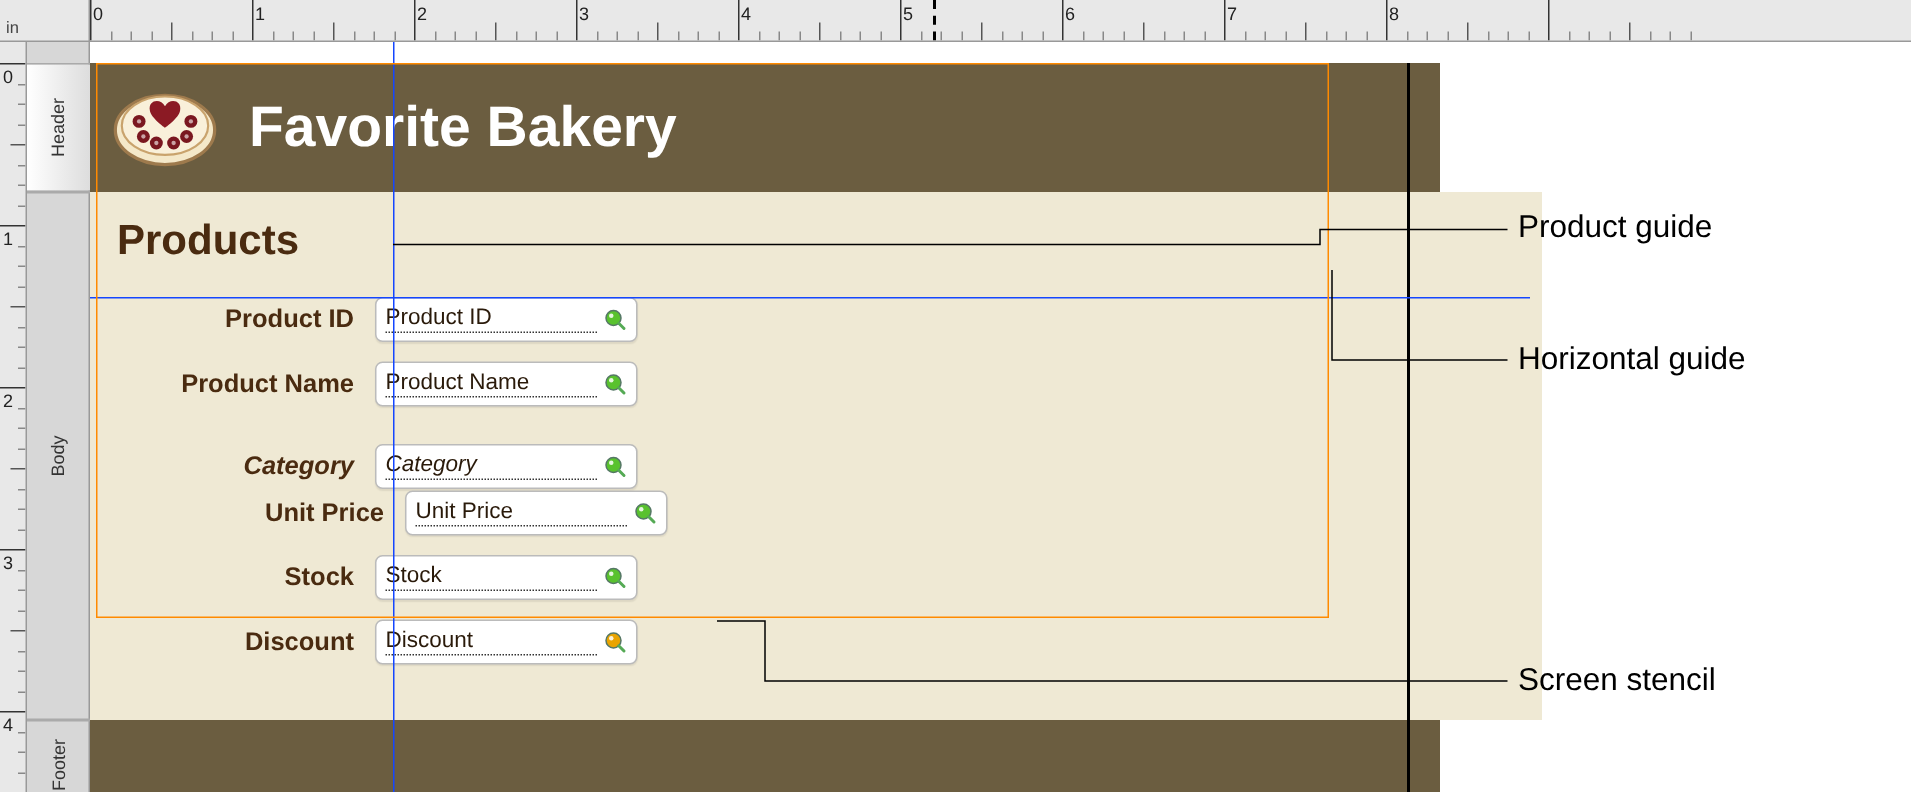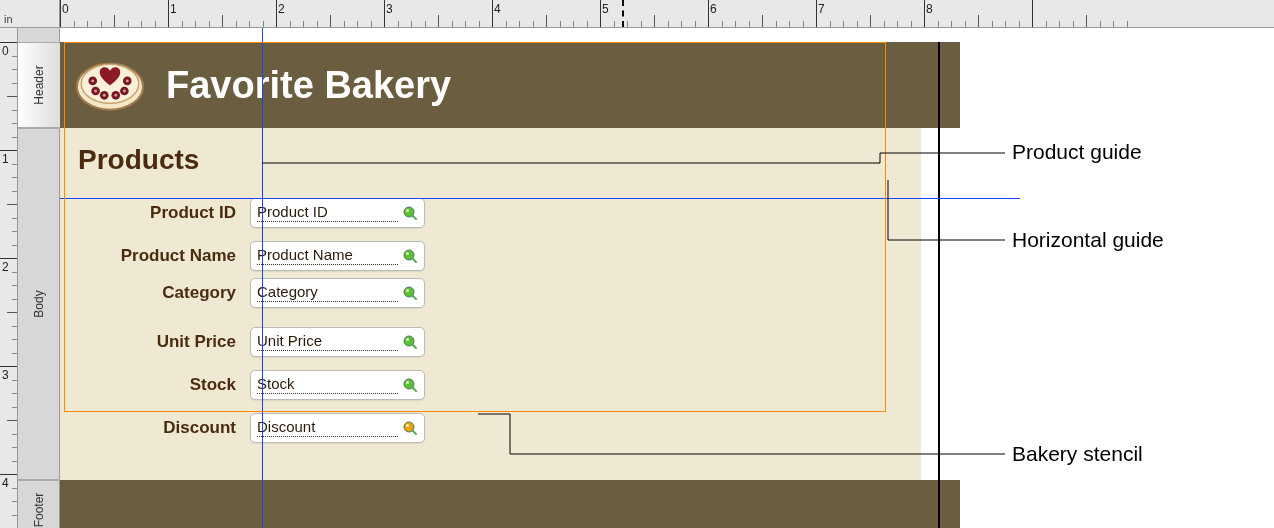--- a/index.html
+++ b/index.html
@@ -161,21 +161,21 @@
   .header-band .title {
     color: #fff;
     font-size: 38px;
     font-weight: 700;
     letter-spacing: 0px;
   }
 
   .body-band {
     position: absolute;
     left: 0; top: 100px;
-    width: 861px;
+    width: 968px;
     height: 352px;
     background: #efe9d4;
   }
   .body-band .section-title {
     position:absolute;
     left: 18px; top: 16px;
     font-size: 28px;
     font-weight: 800;
     color: #4a2b10;
   }
@@ -474,32 +474,32 @@
           <div class="lbl">Product Name</div>
           <div class="editbox">
             <div class="fieldtext">Product Name</div>
             <span class="mag"><svg viewBox="0 0 16 16">
                 <circle cx="7" cy="7" r="5" fill="#59c22e" stroke="#576" stroke-width="1"></circle>
                 <circle cx="5.5" cy="5.5" r="1.5" fill="#fff" opacity="0.85"></circle>
                 <line x1="10.5" y1="10.5" x2="14" y2="14" stroke="#5a5" stroke-width="2" stroke-linecap="round"></line>
               </svg></span>
           </div>
         </div>
-        <div class="field-row" style="top: 150px;">
+        <div class="field-row" style="top: 168px; font-style: italic;">
           <div class="lbl">Category</div>
           <div class="editbox">
             <div class="fieldtext">Category</div>
             <span class="mag"><svg viewBox="0 0 16 16">
                 <circle cx="7" cy="7" r="5" fill="#59c22e" stroke="#576" stroke-width="1"></circle>
                 <circle cx="5.5" cy="5.5" r="1.5" fill="#fff" opacity="0.85"></circle>
                 <line x1="10.5" y1="10.5" x2="14" y2="14" stroke="#5a5" stroke-width="2" stroke-linecap="round"></line>
               </svg></span>
           </div>
         </div>
-        <div class="field-row" style="top: 199px;">
+        <div class="field-row" style="top: 199px; margin-left: 20px;">
           <div class="lbl">Unit Price</div>
           <div class="editbox">
             <div class="fieldtext">Unit Price</div>
             <span class="mag"><svg viewBox="0 0 16 16">
                 <circle cx="7" cy="7" r="5" fill="#59c22e" stroke="#576" stroke-width="1"></circle>
                 <circle cx="5.5" cy="5.5" r="1.5" fill="#fff" opacity="0.85"></circle>
                 <line x1="10.5" y1="10.5" x2="14" y2="14" stroke="#5a5" stroke-width="2" stroke-linecap="round"></line>
               </svg></span>
           </div>
         </div>
@@ -543,13 +543,13 @@
 
   <polyline class="annot-line" points="262,163 880,163 880,153 1005,153" stroke-width="1"></polyline>
 
   <polyline class="annot-line" points="888,180 888,240 1005,240" stroke-width="1"></polyline>
 
   <polyline class="annot-line" points="478,414 510,414 510,454 1005,454" stroke-width="1"></polyline>
 </svg>
 
 <div class="annot" style="left:1012px;top:140px;">Product guide</div>
 <div class="annot" style="left:1012px;top:228px;">Horizontal guide</div>
-<div class="annot" style="left:1012px;top:442px;">Bakery stencil</div>
+<div class="annot" style="left:1012px;top:442px;">Screen stencil</div>
 
 </body></html>

